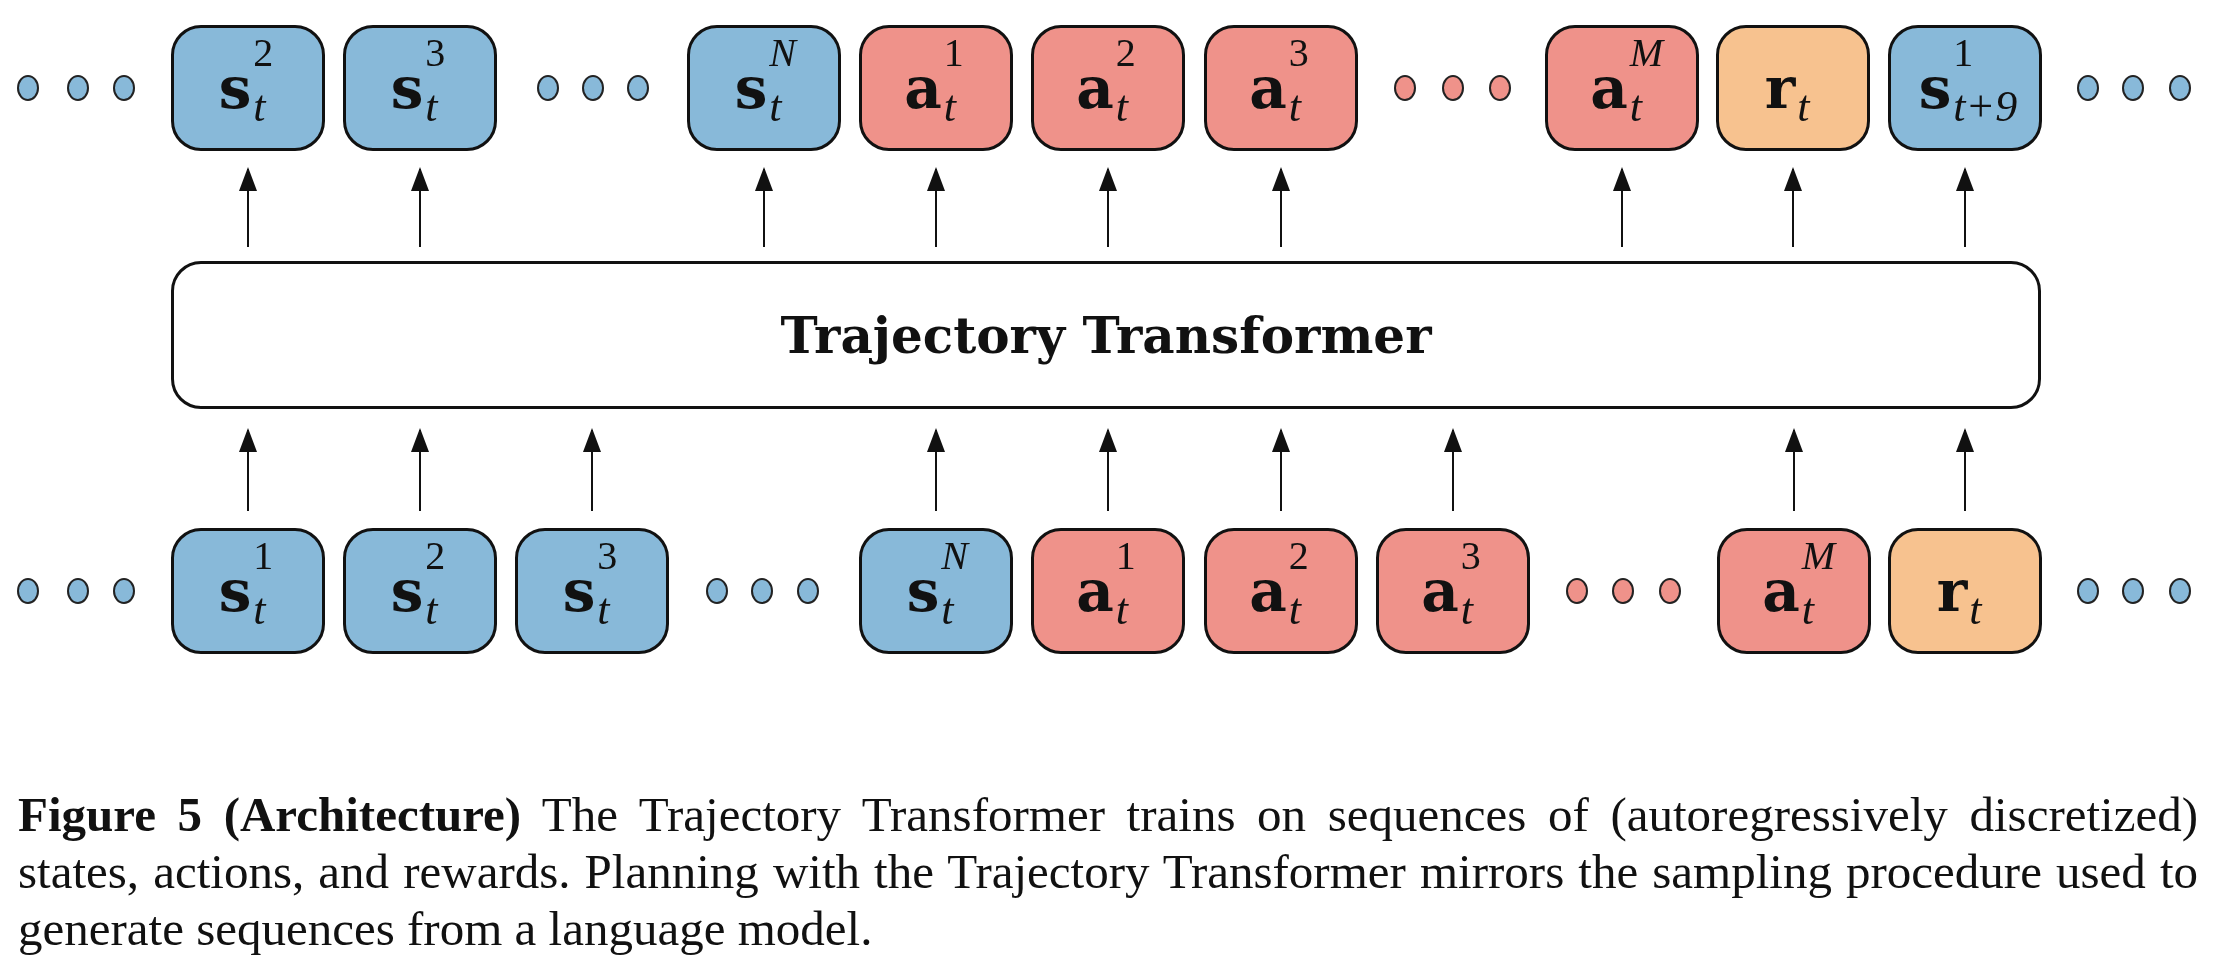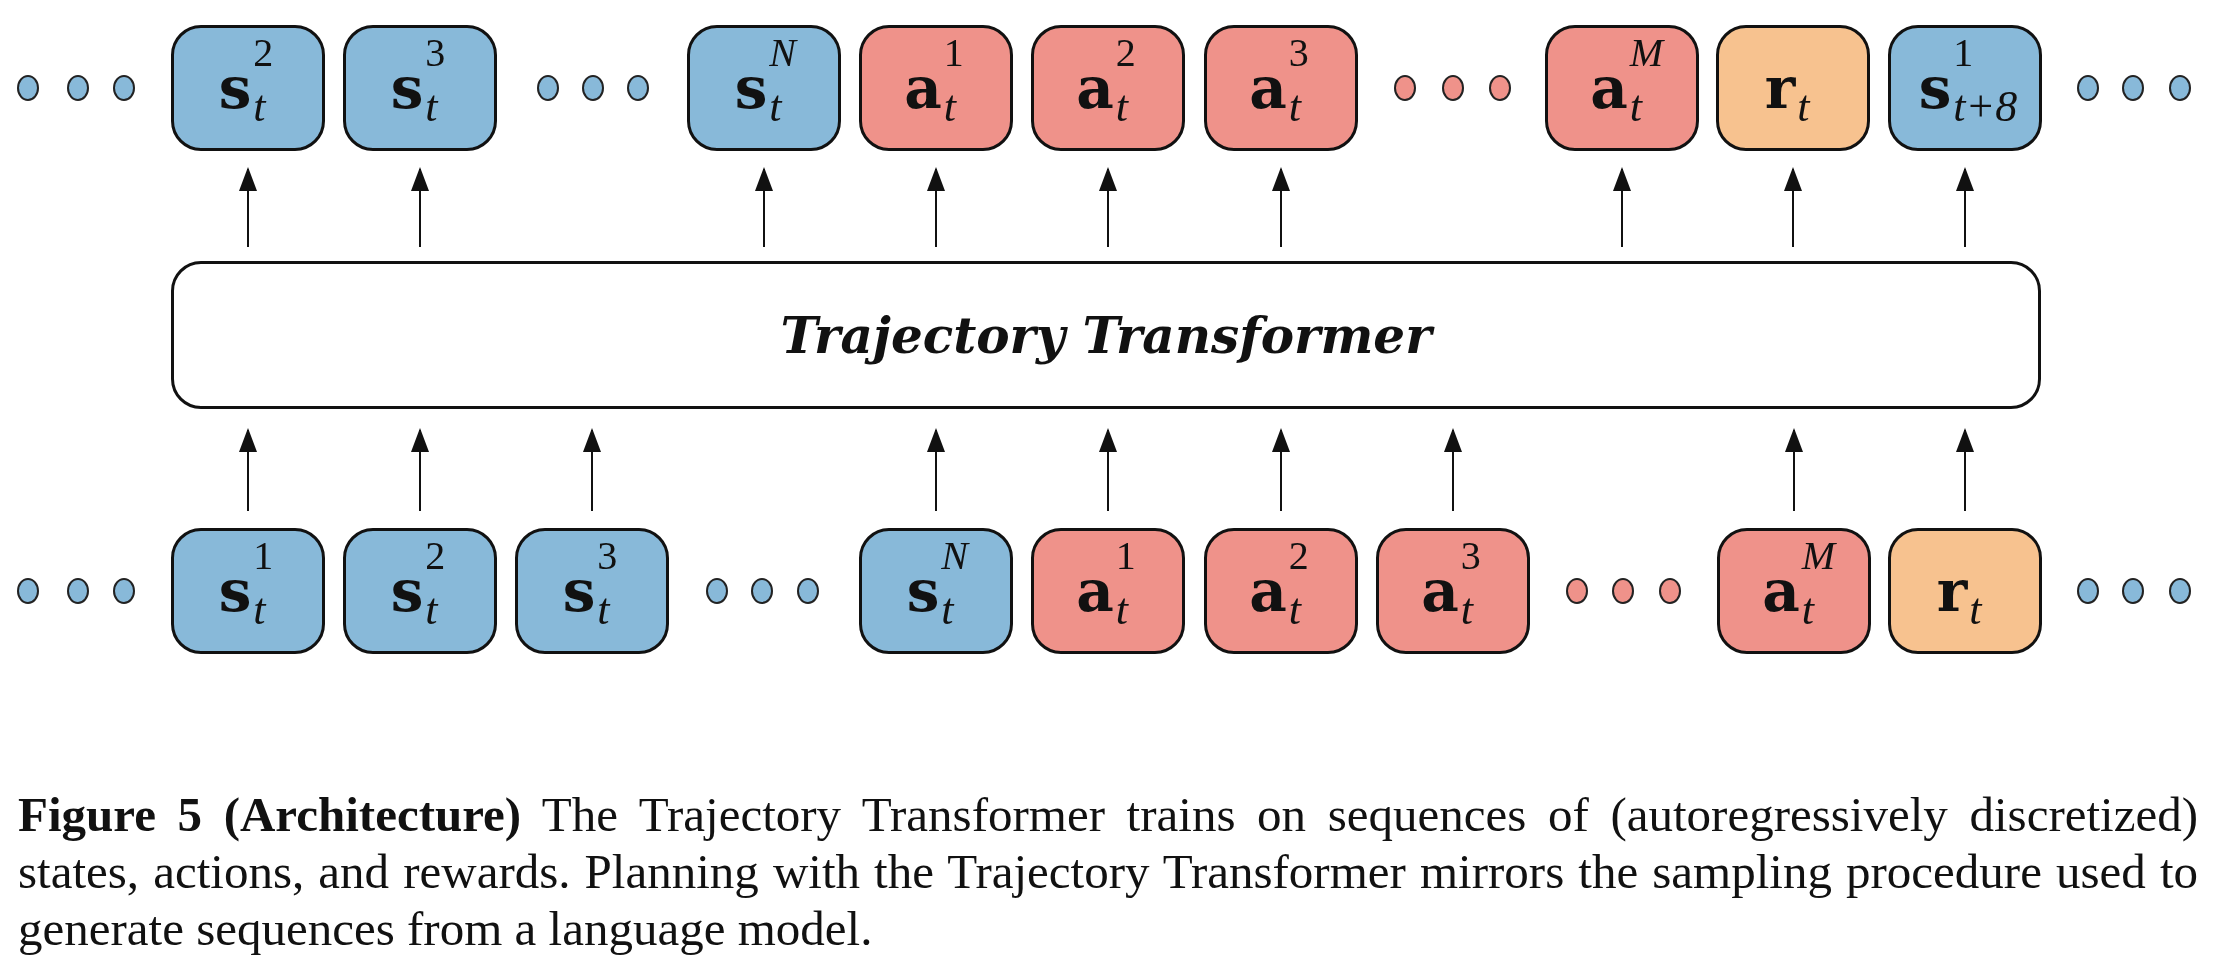--- a/index.html
+++ b/index.html
@@ -14,21 +14,21 @@
   .sup { font-size:40px; left:100%; top:-26px; margin-left:2px; }
   .sub { font-size:44px; left:100%; top:26px; margin-left:2px; font-style:italic; white-space:nowrap; }
   .supN { font-style:italic; }
   .dot { position:absolute; width:22px; height:26px; border:2px solid #222; border-radius:50%; box-sizing:border-box; }
   .dot.blue { background:#88b9d9; }
   .dot.red { background:#ef928a; }
   .arrow { position:absolute; width:2px; background:#111; }
   .arrow::before { content:""; position:absolute; left:-8px; top:-2px; width:0; height:0;
                    border-left:9px solid transparent; border-right:9px solid transparent; border-bottom:24px solid #111; }
   .tt { position:absolute; left:171px; top:261px; width:1870px; height:148px; border:3px solid #111; border-radius:30px;
-        box-sizing:border-box; background:#fff; display:flex; align-items:center; justify-content:center;font-style:italic; }
+        box-sizing:border-box; background:#fff; display:flex; align-items:center; justify-content:center; }
   .tt-label { font-family:"DejaVu Serif", serif; font-weight:bold; font-size:50px; color:#111; }
   .caption { position:absolute; left:18px; top:786px; width:2180px; font-family:"Liberation Serif", serif; font-size:49px;
              line-height:57px; color:#111; text-align:justify; }
   .caption b { font-weight:bold; }
 </style>
 </head>
 <body>
 
 <div id="diagram">
     <div class="dot blue" style="left: 17px; top: 75px;"></div>
@@ -66,21 +66,21 @@
     <div class="dot red" style="left: 1489px; top: 75px;"></div>
     <div class="tok action" style="left: 1545px; top: 25px;">
       <span class="sym" style="margin-right: 26px;">a<span class="sup supN">M</span><span class="sub">t</span></span>
     </div>
     <div class="arrow" style="left: 1621px; top: 169px; height: 78px;"></div>
     <div class="tok reward" style="left: 1716px; top: 25px;">
       <span class="sym" style="margin-right: 26px;">r<span class="sub">t</span></span>
     </div>
     <div class="arrow" style="left: 1792px; top: 169px; height: 78px;"></div>
     <div class="tok state" style="left: 1888px; top: 25px;">
-      <span class="sym" style="margin-right: 60px;">s<span class="sup">1</span><span class="sub">t+8</span></span>
+      <span class="sym" style="margin-right: 60px;">s<span class="sup">1</span><span class="sub">t+9</span></span>
     </div>
     <div class="arrow" style="left: 1964px; top: 169px; height: 78px;"></div>
     <div class="dot blue" style="left: 2077px; top: 75px;"></div>
     <div class="dot blue" style="left: 2122px; top: 75px;"></div>
     <div class="dot blue" style="left: 2169px; top: 75px;"></div>
     <div class="dot blue" style="left: 17px; top: 578px;"></div>
     <div class="dot blue" style="left: 67px; top: 578px;"></div>
     <div class="dot blue" style="left: 113px; top: 578px;"></div>
     <div class="tok state" style="left: 171px; top: 528px;">
       <span class="sym" style="margin-right: 26px;">s<span class="sup">1</span><span class="sub">t</span></span>

